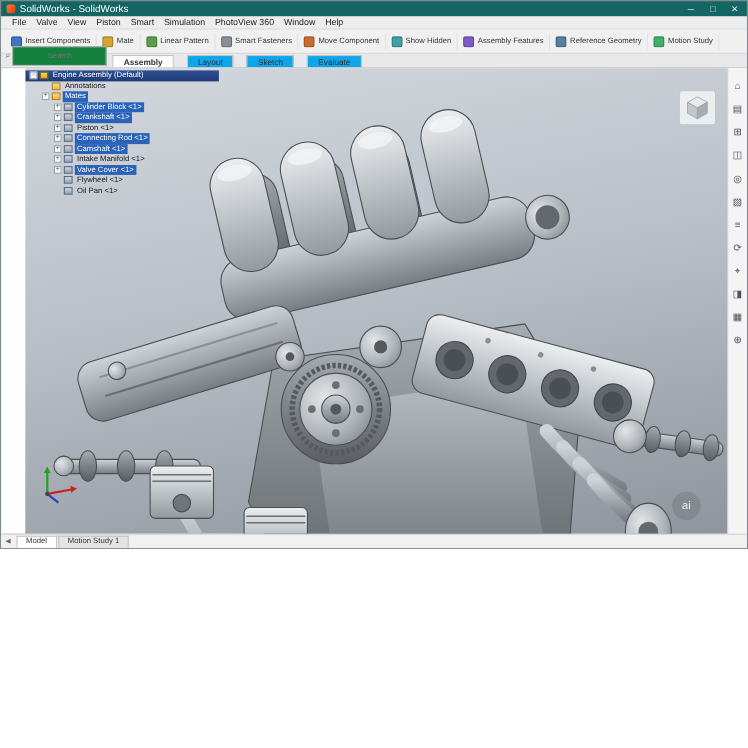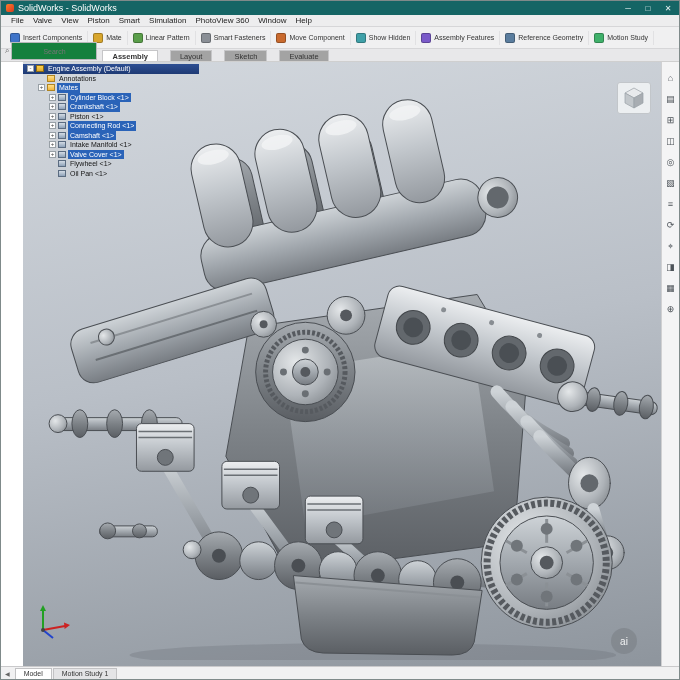--- a/index.html
+++ b/index.html
@@ -2,21 +2,21 @@
 <html style="--titlebar: #156565; --selection: #2a63b8; --viewport_top: #d3d8de; --viewport_bottom: #8e959d;"><head>
 <meta charset="utf-8">
 <style>
   :root{
     --titlebar:#156565; --selection:#2a63b8;
     --viewport_top:#d3d8de; --viewport_bottom:#8e959d;
   }
   *{box-sizing:border-box; margin:0; padding:0;}
   html,body{width:680px;height:680px;overflow:hidden;}
   body{font-family:"Liberation Sans",sans-serif;background:#fff;}
-  .window{width:680px;height:680px;display:flex;flex-direction:column;border:1px solid #7f8a8a;}
+  .window{width:680px;height:499px;display:flex;flex-direction:column;border:1px solid #7f8a8a;}
 
   
   .titlebar{height:14px;background:var(--titlebar);color:#fff;display:flex;align-items:center;gap:4px;padding:0 5px;font-size:9px;flex:none;}
   .app-logo{width:8px;height:8px;border-radius:2px;background:linear-gradient(135deg,#ff7a29,#d93a1f);flex:none;}
   .title-text{white-space:nowrap;}
   .win-controls{margin-left:auto;display:flex;gap:8px;font-size:8px;color:#e8f2f2;}
   .wc{cursor:default;width:12px;text-align:center;}
 
   
   .menubar{height:12px;background:#ededee;border-bottom:1px solid #d6d6d8;display:flex;align-items:center;gap:1px;padding:0 6px;font-size:8px;color:#222;flex:none;}
@@ -26,21 +26,21 @@
   .toolbar{height:22px;background:#f0f0f1;border-bottom:1px solid #d6d6d8;display:flex;align-items:center;padding:0 4px;font-size:7px;color:#333;flex:none;}
   .tb{display:flex;align-items:center;gap:3px;padding:2px 5px;border-right:1px solid #e1e1e3;white-space:nowrap;}
   .tb-icon{width:10px;height:10px;border-radius:2px;background:#9aa;flex:none;border:1px solid rgba(0,0,0,.25);}
 
   
   .tabbar{height:13px;background:#e8e8ea;border-bottom:1px solid #cfcfcf;display:flex;align-items:flex-end;padding:0 0 0 4px;font-size:7.5px;color:#333;flex:none;gap:5px;}
   .filter{display:flex;align-items:center;gap:2px;margin-bottom:1px;}
   .mag{font-size:8px;color:#555;}
   .filter input{width:86px;height:9px;font-size:7px;border:1px solid #b8b8ba;font-family:"Liberation Sans",sans-serif;padding:8px 2px;background:#15803d;text-align:center;}
   .tabs{display:flex;gap:12px;}
-  .tab{background:#a3a3a3;border:1px solid #c6c6c8;border-bottom:none;padding:0 9px;height:11px;line-height:11px;white-space:nowrap;}
+  .tab{background:#0ea5e9;border:1px solid #c6c6c8;border-bottom:none;padding:0 9px;height:11px;line-height:11px;white-space:nowrap;}
   .tab.selected{background:#fff;font-weight:bold;}
 
   
   .main{flex:1;display:flex;position:relative;min-height:0;}
   .viewport{flex:1;position:relative;background:linear-gradient(170deg,var(--viewport_top) 0%,#b9bfc7 48%,var(--viewport_bottom) 100%);overflow:hidden;margin-left:22px;}
   .engine-wrap{position:absolute;left:22px;top:12px;}
 
   
   .tree-panel{position:absolute;left:0;top:2px;width:176px;font-size:7px;color:#141414;z-index:5;line-height:9.5px;}
   .row{display:flex;align-items:center;height:9.5px;gap:2px;white-space:nowrap;cursor:default;}

